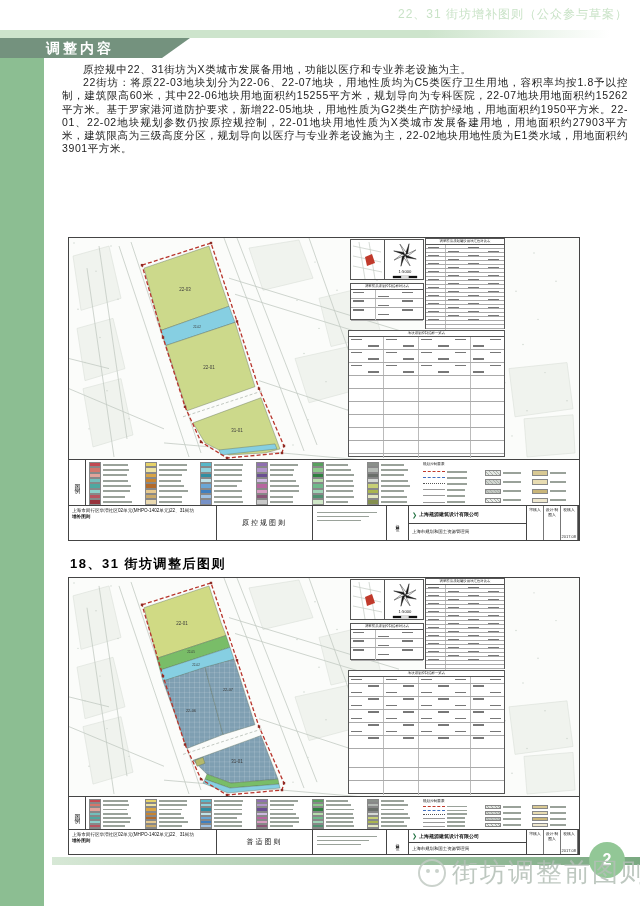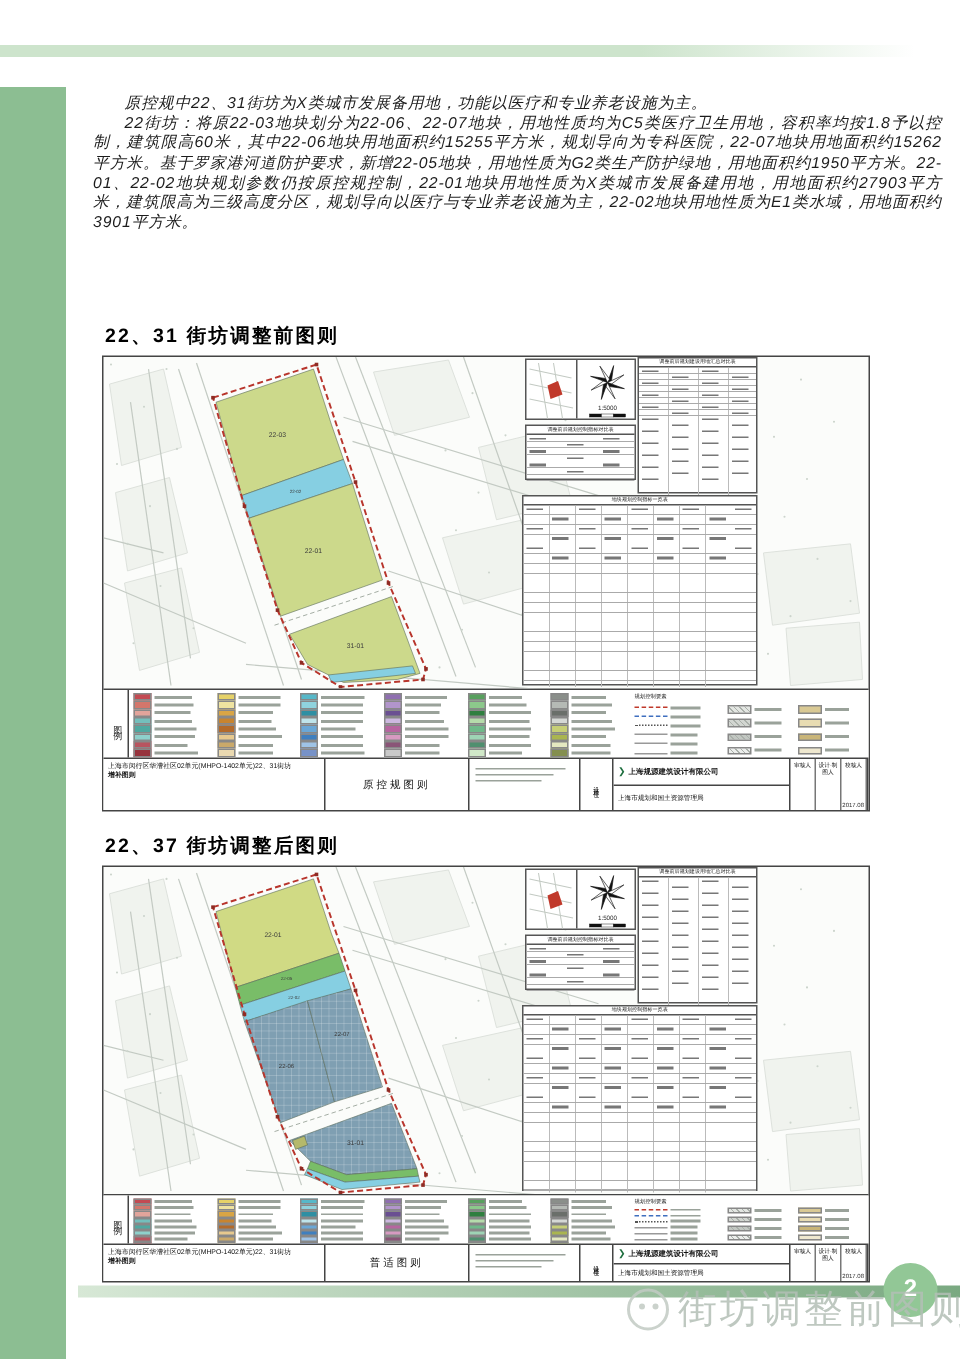--- a/index.html
+++ b/index.html
@@ -12,21 +12,21 @@
   .light-band{position:absolute;left:0;top:30px;width:610px;height:8px;
               background:linear-gradient(to right,#cde4cc 70%,rgba(205,228,204,0));}
   .banner{position:absolute;left:0;top:38px;width:190px;height:20px;background:#74927e;
           clip-path:polygon(0 0,190px 0,162px 100%,0 100%);
           color:#fff;font-size:14px;font-weight:bold;letter-spacing:3px;
           line-height:20px;text-align:center;padding-right:30px;box-sizing:border-box;}
   .proj{position:absolute;right:12px;top:6px;text-align:right;color:#c9e3c7;
         font-size:12px;line-height:16px;letter-spacing:1px;}
   
   .body-text{position:absolute;left:62px;top:63px;width:566px;font-size:10.5px;
-             line-height:13.2px;color:#1c1c1c;text-align:justify;letter-spacing:.6px;font-style:italic;}
+             line-height:13.2px;color:#1c1c1c;text-align:justify;letter-spacing:.6px;}
   .body-text p{margin:0;text-indent:2em;}
   .sec{position:absolute;left:70px;font-size:13px;font-weight:bold;color:#000;letter-spacing:1.5px;}
   #sec1{top:215px;} #sec2{top:555px;}
   
   .map{position:absolute;left:68px;width:512px;border:1px solid #444;background:#fbfcfa;box-sizing:border-box;}
   #map-before{top:237px;} #map-after{top:577px;}
   .map-draw{position:relative;border-bottom:1px solid #444;overflow:hidden;}
   .map-draw svg.base{position:absolute;left:0;top:0;}
   .pbox{position:absolute;background:#fff;border:0.5px solid #555;box-sizing:border-box;}
   .mini{position:absolute;background:#fff;border:0.5px solid #555;box-sizing:border-box;}
@@ -60,28 +60,29 @@
                   background:#c2cbc4;box-shadow:9px 0 0 #c2cbc4;}
   .wm-text{font-size:26px;color:#b3bfb6;letter-spacing:2px;white-space:nowrap;}
 </style>
 </head>
 <body>
 
 <div class="page">
   <div class="left-bar"></div>
   <div class="light-band"></div>
   <div class="proj">
+    <div>22、31 街坊增补图则（公众参与草案）</div>
   </div>
+  <div class="banner">调整内容</div>
 
   <div class="body-text">
     <p>原控规中22、31街坊为X类城市发展备用地，功能以医疗和专业养老设施为主。</p>
     <p>22街坊：将原22-03地块划分为22-06、22-07地块，用地性质均为C5类医疗卫生用地，容积率均按1.8予以控制，建筑限高60米，其中22-06地块用地面积约15255平方米，规划导向为专科医院，22-07地块用地面积约15262平方米。基于罗家港河道防护要求，新增22-05地块，用地性质为G2类生产防护绿地，用地面积约1950平方米。22-01、22-02地块规划参数仍按原控规控制，22-01地块用地性质为X类城市发展备建用地，用地面积约27903平方米，建筑限高为三级高度分区，规划导向以医疗与专业养老设施为主，22-02地块用地性质为E1类水域，用地面积约3901平方米。</p>
   </div>
 
-  <div id="sec1" class="sec">22、31 街坊调整前图则</div>
   <div class="map" id="map-before">
       <div class="map-draw" style="height: 221px;">
         <svg class="base" viewBox="0 0 510 220" width="510" height="221" preserveAspectRatio="none">
           <defs>
             <pattern id="grid-before" width="5" height="5" patternUnits="userSpaceOnUse">
               <path d="M0 0H5M0 0V5" stroke="rgba(255,255,255,0.5)" stroke-width="0.5" fill="none"></path>
             </pattern>
           </defs>
           <polygon points="4,18 40,8 52,60 12,72" fill="#f0f3ee" stroke="#dadfd9" stroke-width="0.6"></polygon>
           <polygon points="8,90 44,80 56,130 16,142" fill="#f0f3ee" stroke="#dadfd9" stroke-width="0.6"></polygon>
@@ -592,21 +593,21 @@
         </div>
         <div class="tb-cell" style="flex: 1 1 0%; display: flex;">
           <div style="flex: 1 1 0%; border-right: 0.5px solid rgb(119, 119, 119); font-size: 3.8px; text-align: center; padding-top: 1px;">审核人</div>
           <div style="flex: 1 1 0%; border-right: 0.5px solid rgb(119, 119, 119); font-size: 3.8px; text-align: center; padding-top: 1px;">设计·制图人</div>
           <div style="flex: 1 1 0%; border-right: 0.5px solid rgb(119, 119, 119); font-size: 3.8px; text-align: center; padding-top: 1px;">校核人</div>
           <div style="position: absolute; right: 2px; bottom: 1px; font-size: 4px; color: rgb(51, 51, 51);">2017.08</div>
         </div>
       </div>
     </div>
 
-  <div id="sec2" class="sec">22、37 街坊调整后图则</div>
+  <div id="sec2" class="sec">18、31 街坊调整后图则</div>
   <div class="map" id="map-after">
       <div class="map-draw" style="height: 218px;">
         <svg class="base" viewBox="0 0 510 220" width="510" height="218" preserveAspectRatio="none">
           <defs>
             <pattern id="grid-after" width="5" height="5" patternUnits="userSpaceOnUse">
               <path d="M0 0H5M0 0V5" stroke="rgba(255,255,255,0.5)" stroke-width="0.5" fill="none"></path>
             </pattern>
           </defs>
           <polygon points="4,18 40,8 52,60 12,72" fill="#f0f3ee" stroke="#dadfd9" stroke-width="0.6"></polygon>
           <polygon points="8,90 44,80 56,130 16,142" fill="#f0f3ee" stroke="#dadfd9" stroke-width="0.6"></polygon>

